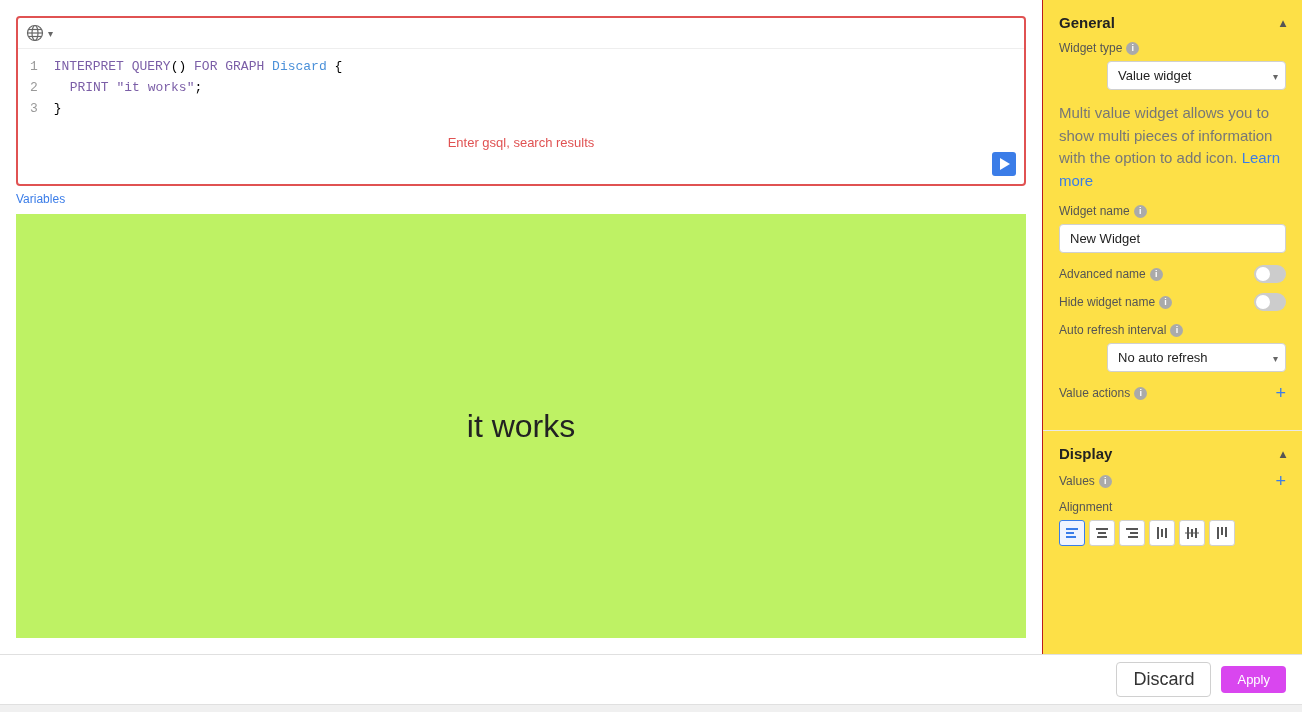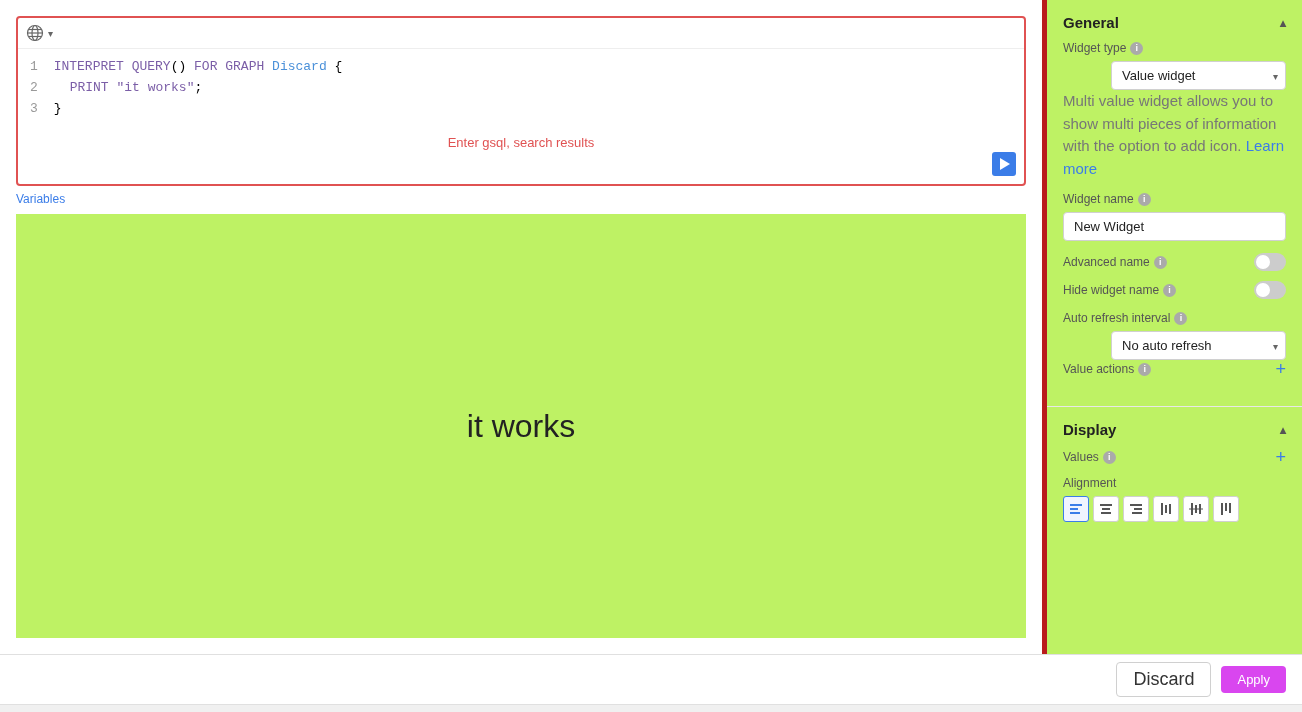--- a/index.html
+++ b/index.html
@@ -128,22 +128,22 @@
 
     .output-text {
       font-size: 32px;
       font-weight: 400;
       color: #222;
     }
 
     
     .right-panel {
       width: 260px;
-      background: #bef264;
-      border-left: 5px solid #b91c1c;
+      background: #fde047;
+      border-left: 1px solid #b91c1c;
       display: flex;
       flex-direction: column;
       overflow-y: auto;
     }
 
     .section-header {
       display: flex;
       align-items: center;
       justify-content: space-between;
       padding: 14px 16px 10px;
@@ -179,20 +179,21 @@
       border-radius: 50%;
       background: #aaa;
       color: #fff;
       font-size: 9px;
       font-weight: bold;
       cursor: default;
     }
 
     .select-wrap {
       position: relative;
+      margin-bottom: 12px;
       padding-left: 48px;
     }
 
     .styled-select {
       width: 100%;
       padding: 6px 28px 6px 10px;
       border: 1px solid #d0d0d0;
       border-radius: 4px;
       font-size: 13px;
       color: #222;

